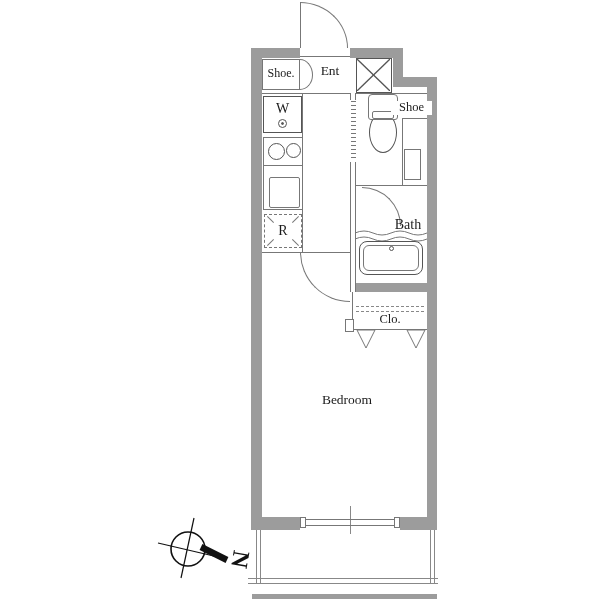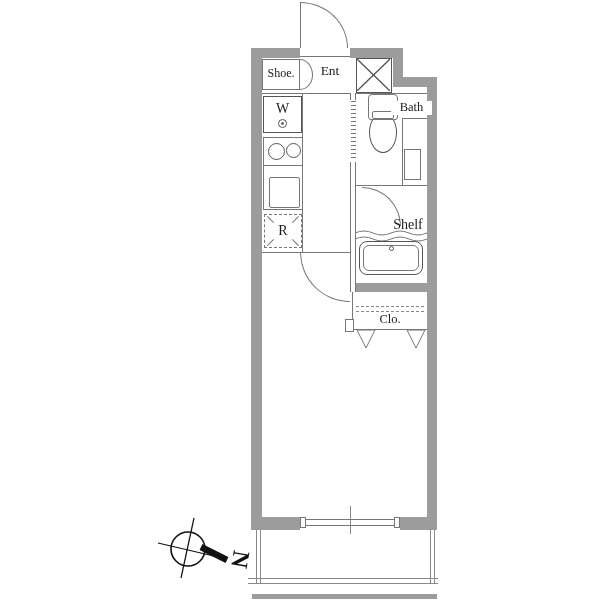--- a/index.html
+++ b/index.html
@@ -75,25 +75,25 @@
   <div class="tick" style="left:266px;top:242px;transform:rotate(-45deg);"></div>
   <div class="tick" style="left:291px;top:242px;transform:rotate(45deg);"></div>
 
   <div class="abs" style="left:349.5px;top:100px;width:7px;height:62px;background:repeating-linear-gradient(180deg,var(--line) 0 1px,#fff 1px 4px);border:1px solid #fff;box-sizing:border-box;"></div>
   <div class="circ" style="left:369px;top:112px;width:28px;height:41px;"></div>
   <div class="box1" style="left:368px;top:94px;width:30px;height:26px;border-radius:4px 4px 3px 3px;"></div>
   <div class="box1" style="left:372px;top:111px;width:22px;height:8px;border-radius:2px;"></div>
   <div class="ln" style="left:402px;top:118px;width:1px;height:67px;"></div>
   <div class="ln" style="left:402px;top:118px;width:25px;height:1px;"></div>
   <div class="box1" style="left:404px;top:149px;width:17px;height:31px;"></div>
-  <div class="lbl" style="left:391px;top:101px;width:41px;font-size:12.5px;background:#fff;">Bath</div>
+  <div class="lbl" style="left:391px;top:101px;width:41px;font-size:12.5px;background:#fff;">Shoe</div>
 
   <div class="ln" style="left:355px;top:185px;width:72px;height:1px;"></div>
   <div class="arc" style="left:362px;top:187px;width:39px;height:39px;border-top:1px solid var(--line);border-right:1px solid var(--line);border-top-right-radius:100% 100%;"></div>
-  <div class="lbl" style="left:378px;top:217px;width:60px;font-size:14px;">Shelf</div>
+  <div class="lbl" style="left:378px;top:217px;width:60px;font-size:14px;">Bath</div>
   <div class="abs" style="left:355px;top:229px;">
     <svg width="72" height="13" viewBox="0 0 72 13">
       <path d="M0,4 Q9,0 18,4 T36,4 T54,4 T72,4" fill="none" stroke="#777" stroke-width="1"></path>
       <path d="M0,10 Q9,6 18,10 T36,10 T54,10 T72,10" fill="none" stroke="#777" stroke-width="1"></path>
     </svg>
   </div>
   <div class="abs" style="left:359px;top:241px;width:64px;height:34px;border:1.3px solid var(--fixture);border-radius:8px;box-sizing:border-box;background:#fff;"></div>
   <div class="abs" style="left:363px;top:245px;width:56px;height:26px;border:1px solid var(--line);border-radius:6px;box-sizing:border-box;"></div>
   <div class="circ" style="left:389px;top:246px;width:5px;height:5px;"></div>
 
@@ -105,20 +105,21 @@
   <div class="abs" style="left:354px;top:329px;">
     <svg width="74" height="21" viewBox="0 0 74 21">
       <polygon points="3,1 21,1 12,19" fill="#fff" stroke="#777" stroke-width="1"></polygon>
       <polygon points="53,1 71,1 62,19" fill="#fff" stroke="#777" stroke-width="1"></polygon>
     </svg>
   </div>
 
   <div class="ln" style="left:262px;top:252px;width:88px;height:1px;"></div>
   <div class="arc" style="left:300px;top:252px;width:50px;height:50px;border-left:1px solid var(--line);border-bottom:1px solid var(--line);border-bottom-left-radius:100% 100%;"></div>
 
+  <div class="lbl" style="left:287px;top:393px;width:120px;font-size:13.5px;">Bedroom</div>
 
   <div class="tn" style="left:349.5px;top:506px;width:1px;height:28px;"></div>
   <div class="box1" style="left:300px;top:517px;width:6px;height:11px;border-color:var(--line);"></div>
   <div class="box1" style="left:394px;top:517px;width:6px;height:11px;border-color:var(--line);"></div>
   <div class="ln" style="left:306px;top:519px;width:88px;height:1px;"></div>
   <div class="ln" style="left:306px;top:525px;width:88px;height:1px;"></div>
 
   <div class="abs" style="left:255.5px;top:530px;width:5px;height:53px;border-left:1px solid var(--thin);border-right:1px solid var(--thin);box-sizing:border-box;"></div>
   <div class="abs" style="left:429.5px;top:530px;width:5px;height:53px;border-left:1px solid var(--thin);border-right:1px solid var(--thin);box-sizing:border-box;"></div>
   <div class="abs" style="left:248px;top:578px;width:190px;height:5.5px;border-top:1px solid var(--thin);border-bottom:1px solid var(--thin);box-sizing:border-box;"></div>

